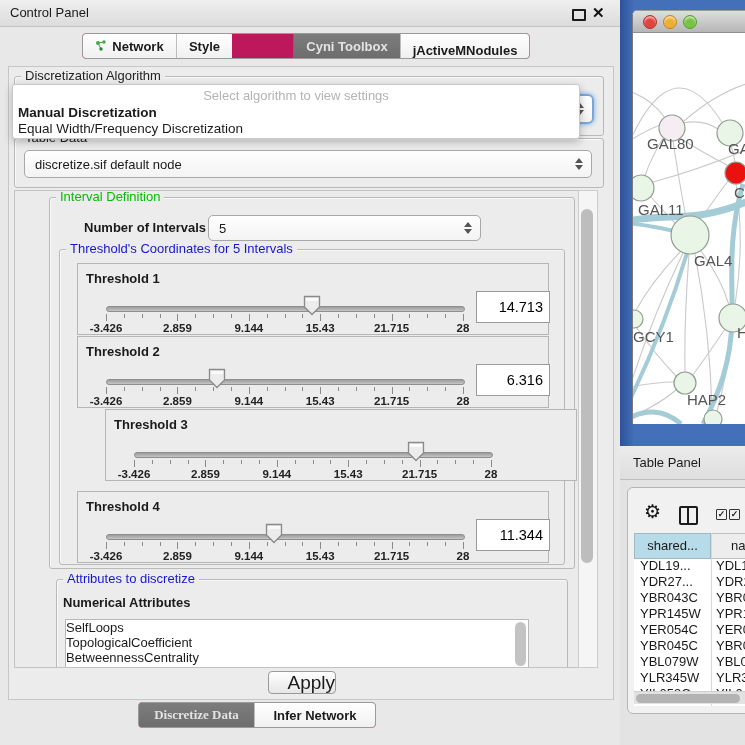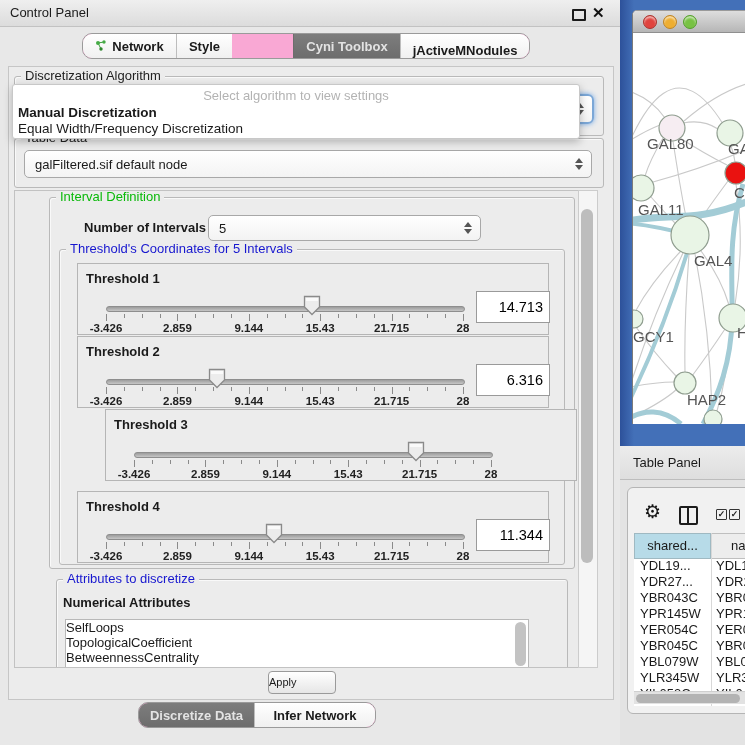--- a/index.html
+++ b/index.html
@@ -5,21 +5,21 @@
   html,body{margin:0;padding:0}
   body{width:745px;height:745px;position:relative;overflow:hidden;
        font-family:"Liberation Sans",sans-serif;background:#e8e8e8;color:#1a1a1a;font-size:13px}
   .abs{position:absolute}
   
   #titlebar{left:0;top:0;width:620px;height:26px;background:linear-gradient(#efefef,#dcdcdc);border-bottom:1px solid #c2c2c2}
   #cp-title{left:10px;top:0;line-height:26px;color:#1b1b1b}
   #float-btn{left:572px;top:9px;width:10px;height:8px;border:2px solid #1a1a1a;border-radius:1px}
   #close-btn{left:592px;top:4px;font-weight:bold;font-size:15px;color:#111;cursor:default}
   
-  .tabstrip{display:flex;border:1px solid #9a9a9a;border-radius:10px;overflow:hidden;background:#f9a8d4;height:24px}
+  .tabstrip{display:flex;border:1px solid #9a9a9a;border-radius:4px;overflow:hidden;background:#be185d;height:24px}
   .tabstrip .tab{display:flex;align-items:center;justify-content:center;gap:5px;font-weight:bold;font-size:13px;
      background:linear-gradient(#ffffff,#f0f0f0);border-left:1px solid #bdbdbd;white-space:nowrap}
   .tabstrip .tab:first-child{border-left:none}
   .tabstrip .tab.sel{background:linear-gradient(#7d7d7d,#6d6d6d);color:#e3e3e3;border-left-color:#6d6d6d}
   
   #outer-panel{left:8px;top:66px;width:604px;height:632px;background:#ececec;border:1px solid #c6c6c6}
   .groupbox{position:absolute;border:1px solid #b9b9b9;border-radius:3px;box-shadow:inset 1px 1px 0 rgba(255,255,255,.7)}
   .group-title{position:absolute;top:-8px;left:6px;background:#ececec;padding:0 4px;font-size:13px;line-height:14px}
   .t-green{color:#09b909}.t-blue{color:#1717cf}.t-dark{color:#222}
   
@@ -48,21 +48,21 @@
   .tick{position:absolute;top:50px;width:1px;background:#8a8a8a}
   .tick-lab{position:absolute;top:58px;font-size:11.5px;font-weight:bold;color:#222;transform:translateX(-50%);white-space:nowrap}
   .val-box{position:absolute;left:398px;top:27px;width:60px;height:30px;border:1px solid #9a9a9a;background:#fff;
      font-size:14.5px;text-align:right;padding:0 6px;font-family:"Liberation Sans",sans-serif;box-sizing:content-box}
   
   #attr-list{left:64px;top:618px;width:462px;height:60px;background:#fff;border:1px solid #b8b8b8}
   .attr-item{font-size:13px;line-height:15px}
   #attr-scroll{position:absolute;right:2px;top:2px;width:11px;height:44px;border-radius:6px;background:#c3c3c3}
   
   #apply-btn{left:268px;top:671px;width:66px;height:21px;border:1px solid #9a9a9a;border-radius:4px;
-     background:linear-gradient(#ffffff,#e6e6e6);font-size:11px;text-align:left;line-height:21px}
+     background:linear-gradient(#ffffff,#e6e6e6);font-size:19px;text-align:right;line-height:21px}
   
   #desktop{left:620px;top:0;width:125px;height:446px;background:linear-gradient(90deg,#2d519a,#4370b8 14px)}
   #net-window{left:632px;top:10px;width:113px;height:413px;background:#fff;border-left:1px solid #7b7b7b;border-top:1px solid #9a9a9a;border-radius:5px 0 0 0;overflow:hidden}
   #net-titlebar{position:absolute;left:0;top:0;width:113px;height:21px;background:linear-gradient(#dedede,#b6b6b6);border-bottom:1px solid #8f8f8f}
   .tl{position:absolute;top:4px;width:12px;height:12px;border-radius:50%;box-shadow:inset 0 2px 2px rgba(255,255,255,.6)}
   
   #tp{left:620px;top:446px;width:125px;height:299px;background:#e3e3e3}
   #tp-titlebar{left:620px;top:446px;width:125px;height:33px;background:linear-gradient(#ececec,#dedede);border-bottom:1px solid #bdbdbd}
   #tp-title{left:633px;top:446px;line-height:33px;font-size:13px}
   #tp-inner{left:627px;top:487px;width:125px;height:225px;background:#f1f1f1;border:1px solid #b5b5b5;border-radius:6px 0 0 6px}
@@ -128,21 +128,21 @@
   <div id="algo-popup-list">
       <div class="popup-item b">Manual Discretization</div>
       <div class="popup-item">Equal Width/Frequency Discretization</div>
     </div>
 </div>
 
 <div class="groupbox" style="left:14px;top:138px;width:588px;height:48px">
   <span class="group-title t-dark">Table Data</span>
 </div>
 <div class="abs combo" style="left:24px;top:150px;width:566px;height:26px">
-  <span class="val">galFiltered.sif default node</span>
+  <span class="val">discretize.sif default node</span>
   <span class="spin">
       <span class="up"></span>
       <span class="dn"></span>
     </span>
 </div>
 
 <div class="abs" id="scrollpane">
   <div class="groupbox" style="left:34px;top:6px;width:524px;height:370px;background:#ececec">
     <span class="group-title t-green">Interval Definition</span>
   </div>
@@ -316,21 +316,21 @@
     <div id="attr-scroll"></div>
   </div>
 </div>
 <div class="abs" id="vscroll">
   <div class="thumb" style="top:18px;height:354px"></div>
 </div>
 
 <div class="abs" id="apply-btn">Apply</div>
 
 <div class="abs tabstrip" id="bottom-tabs" style="left:138px;top:702px">
-    <div class="tab sel" style="width: 115px;">
+    <div class="tab sel" style="width: 115px; font-family: Liberation Serif, serif;">
       <span>Discretize Data</span>
     </div>
     <div class="tab" style="width: 120px;">
       <span>Infer Network</span>
     </div>
   </div>
 
 <div class="abs" id="desktop"></div>
 <div class="abs" id="net-window">
   <div id="net-titlebar">

